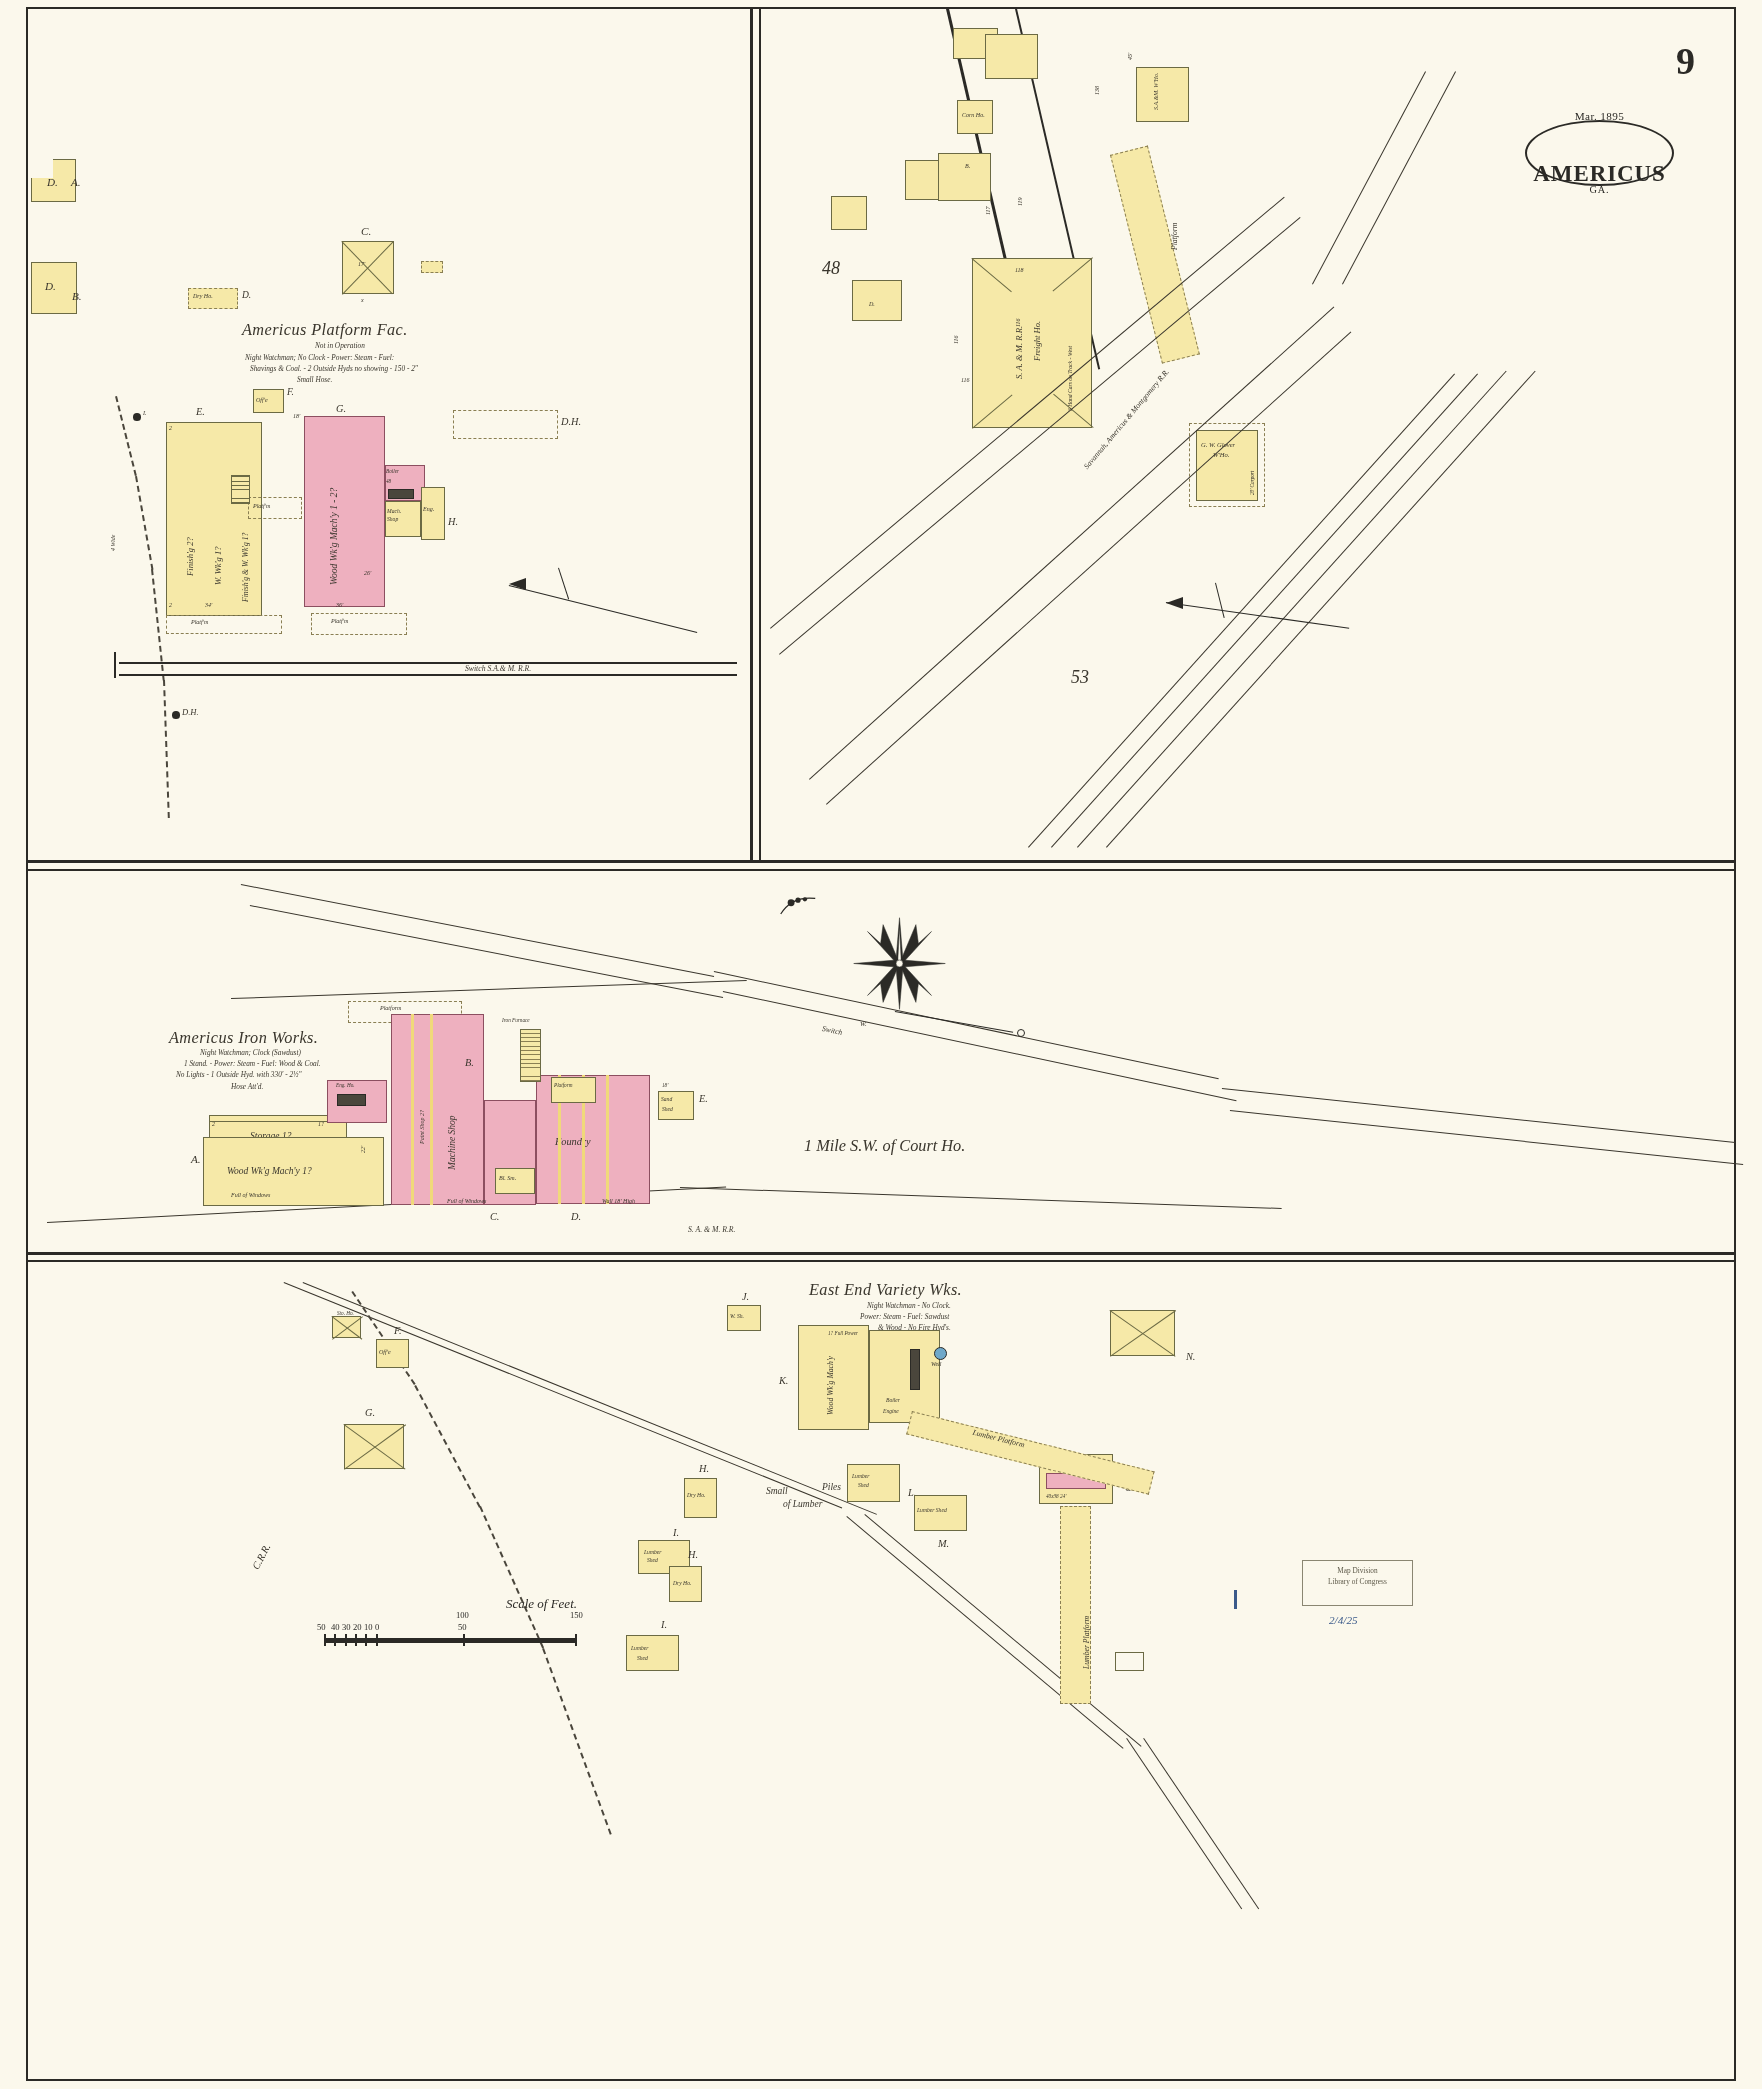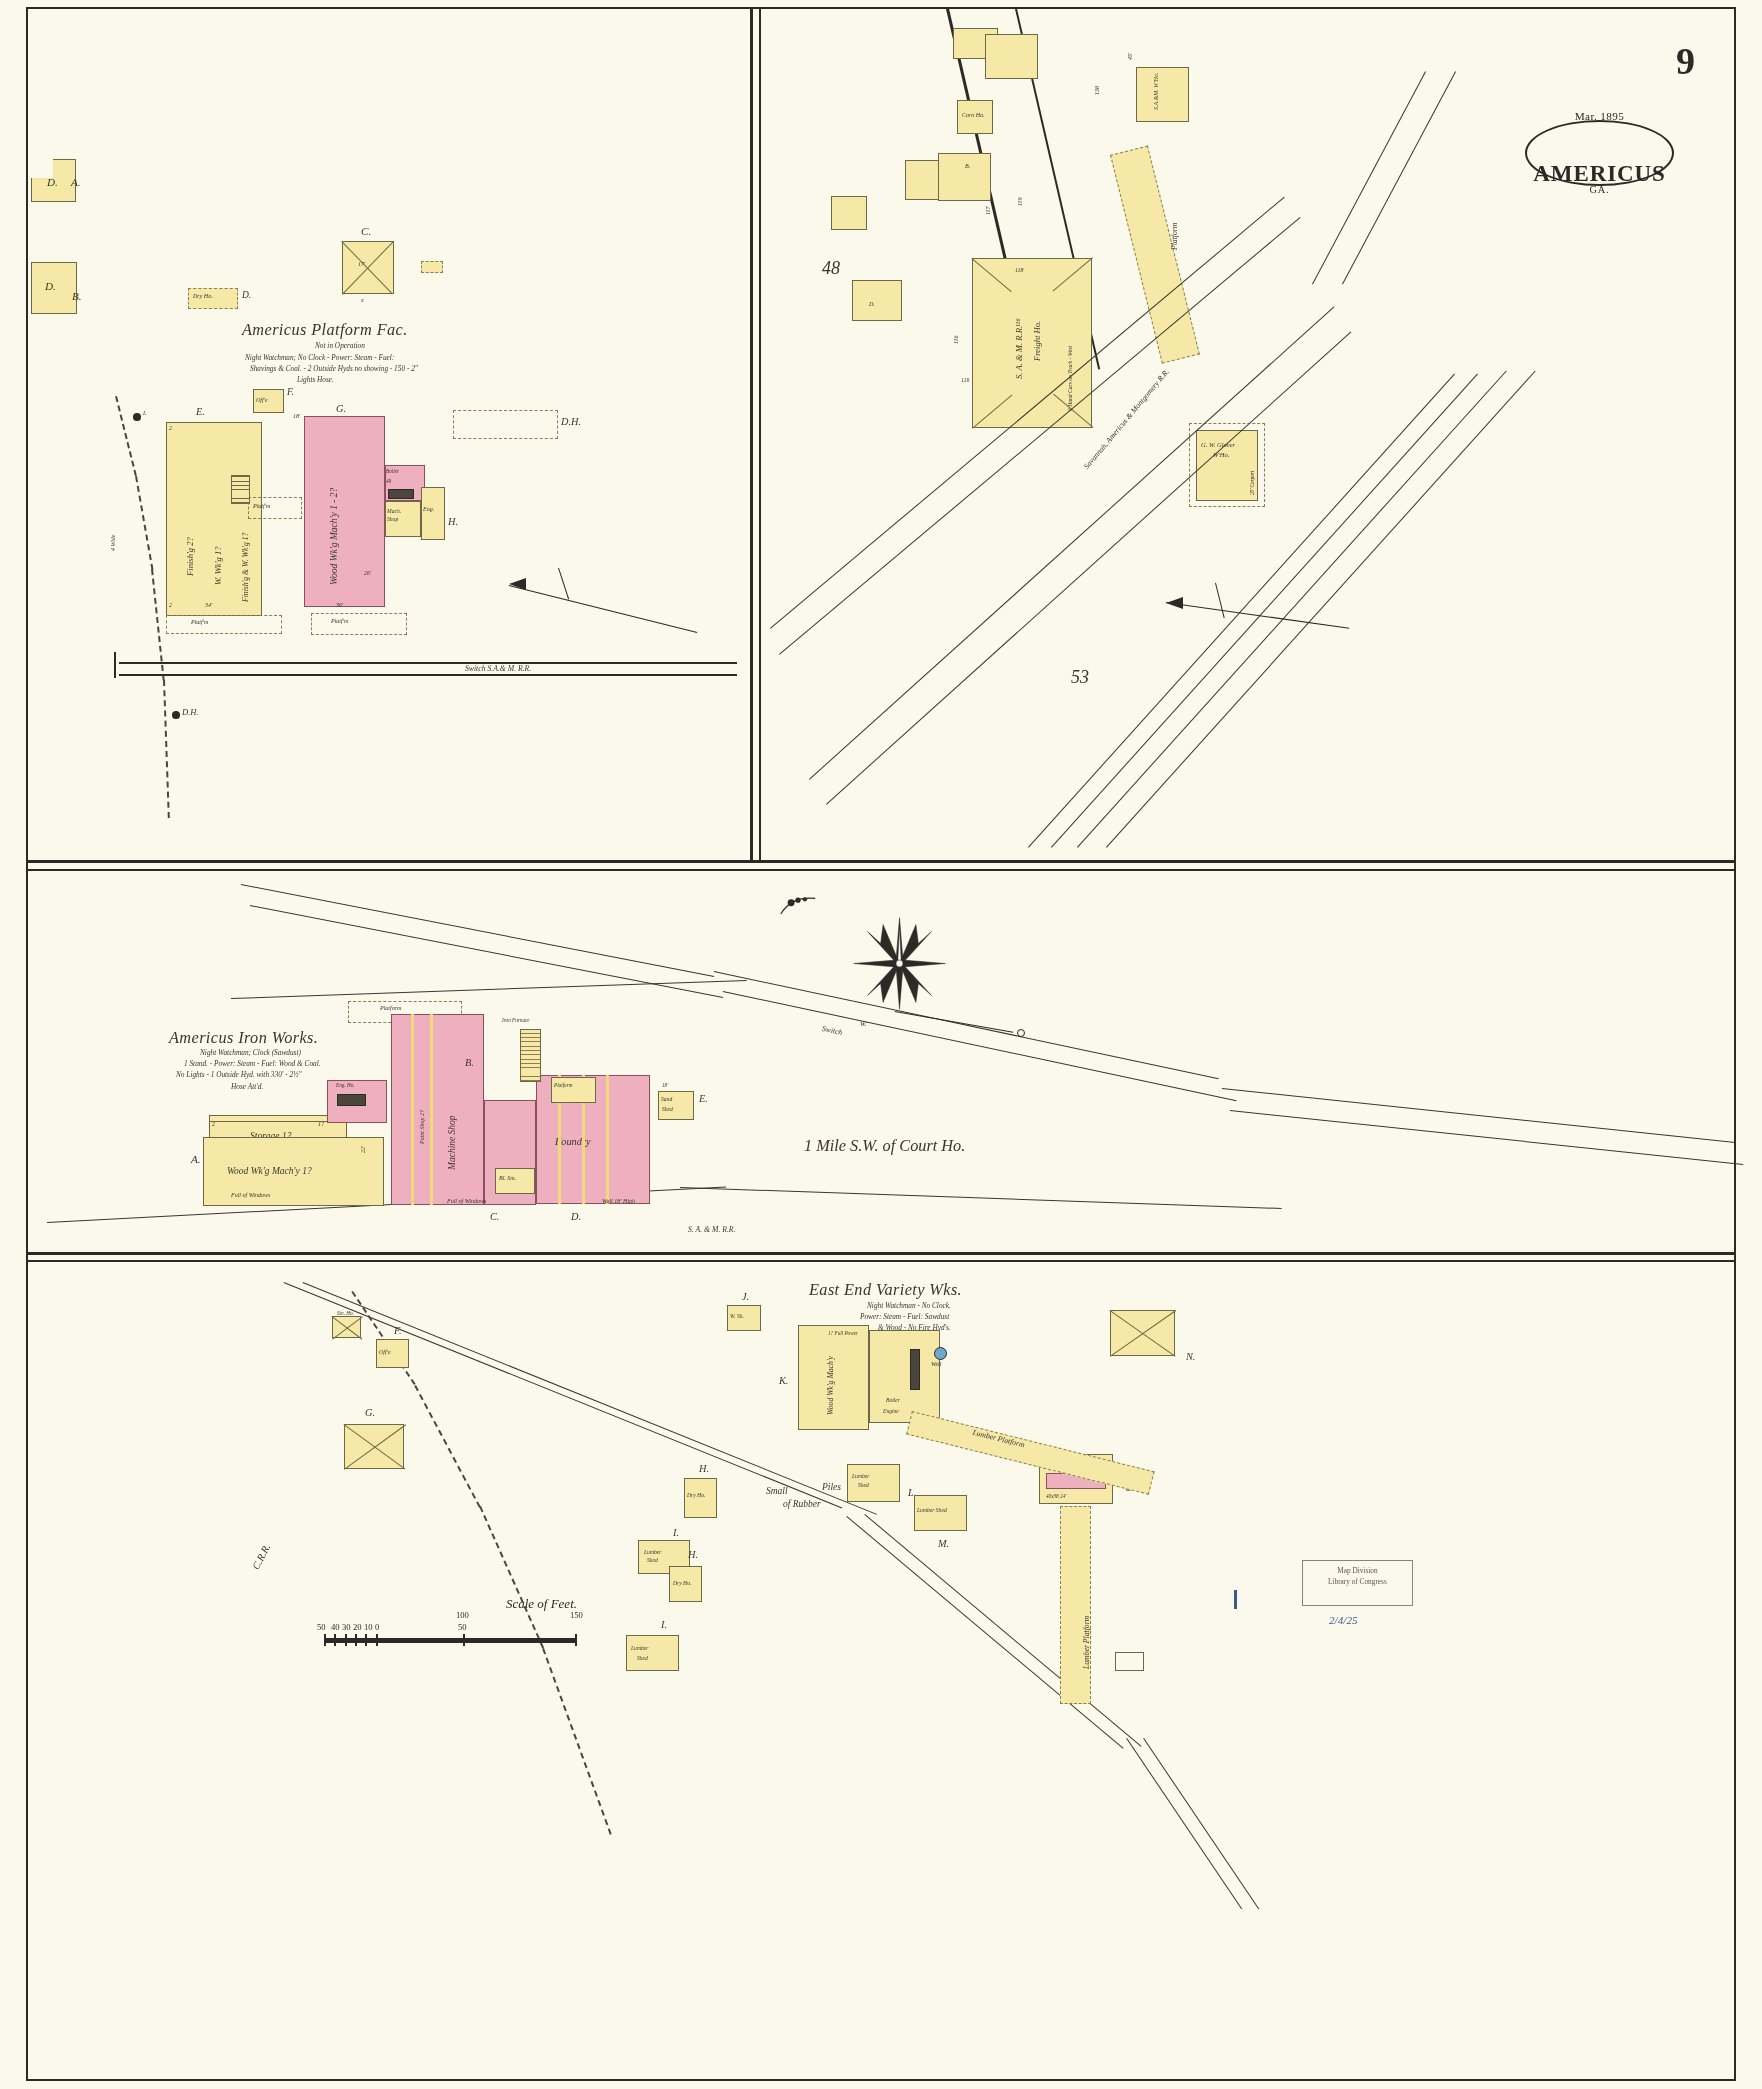--- a/index.html
+++ b/index.html
@@ -103,21 +103,21 @@
   <div class="bldg dashy" style="left:188px;top:288px;width:50px;height:20.6px;"></div>
   <div class="lbl tiny" style="left:193px;top:293px;">Dry Ho.</div>
   <div class="lbl letter" style="left:242px;top:290px;font-size:9.5px;">D.</div>
 
   <div class="bldg dashy" style="left:421px;top:261px;width:22.4px;height:12px;"></div>
 
   <div class="lbl bigname" style="left:242px;top:320px;">Americus Platform Fac.</div>
   <div class="lbl small" style="left:315px;top:341px;">Not in Operation</div>
   <div class="lbl small" style="left:245px;top:353px;">Night Watchman; No Clock - Power: Steam - Fuel:</div>
   <div class="lbl small" style="left:250px;top:364px;">Shavings &amp; Coal. - 2 Outside Hyds no showing - 150 - 2"</div>
-  <div class="lbl small" style="left:297px;top:375px;">Lights Hose.</div>
+  <div class="lbl small" style="left:297px;top:375px;">Small Hose.</div>
 
   <div class="bldg yel" style="left:253px;top:389px;width:31px;height:24px;"></div>
   <div class="lbl tiny" style="left:256px;top:397px;">Off'e</div>
   <div class="lbl letter" style="left:287px;top:387px;font-size:9.5px;">F.</div>
 
   <div class="bldg yel" style="left:166px;top:422px;width:96px;height:194px;"></div>
   <div class="lbl letter" style="left:196px;top:406px;font-size:10.3px;">E.</div>
   <div class="lbl tiny rot90" style="left:185px;top:576px;font-size:8.6px;">Finish'g 2?</div>
   <div class="lbl tiny rot90" style="left:213px;top:585px;font-size:8.6px;">W. Wk'g 1?</div>
   <div class="lbl tiny rot90" style="left:241px;top:602px;font-size:7.7px;">Finish'g &amp; W. Wk'g 1?</div>
@@ -421,21 +421,21 @@
   <div class="lbl tiny" style="left:1046px;top:1493px;font-size:5.2px;">40x38  24'</div>
   <div class="lbl letter" style="left:1125px;top:1482px;font-size:10.3px;">O.</div>
 
   <div class="bldg dashy" style="left:912px;top:1411px;width:250px;height:24px;transform:rotate(14deg);transform-origin:0 0;"></div>
   <div class="lbl tiny" style="left:972px;top:1434px;font-size:7.7px;transform:rotate(14deg);">Lumber Platform</div>
   <div class="bldg dashy" style="left:1060px;top:1506px;width:31px;height:198px;"></div>
   <div class="lbl tiny rot90" style="left:1082px;top:1669px;font-size:7.7px;">Lumber Platform</div>
 
   <div class="lbl ital" style="left:766px;top:1486px;font-size:9.5px;">Small</div>
   <div class="lbl ital" style="left:822px;top:1482px;font-size:9.5px;">Piles</div>
-  <div class="lbl ital" style="left:783px;top:1499px;font-size:9.5px;">of Rubber</div>
+  <div class="lbl ital" style="left:783px;top:1499px;font-size:9.5px;">of Lumber</div>
 
   <div class="bldg yel" style="left:669px;top:1566px;width:33px;height:36px;"></div>
   <div class="lbl tiny" style="left:673px;top:1580px;font-size:5.6px;">Dry Ho.</div>
   <div class="lbl letter" style="left:688px;top:1549px;font-size:10.3px;">H.</div>
 
   <div class="bldg yel" style="left:626px;top:1635px;width:53px;height:36px;"></div>
   <div class="lbl tiny" style="left:631px;top:1645px;font-size:5.6px;">Lumber</div>
   <div class="lbl tiny" style="left:637px;top:1655px;font-size:5.6px;">Shed</div>
   <div class="lbl letter" style="left:661px;top:1619px;font-size:10.3px;">I.</div>
 

